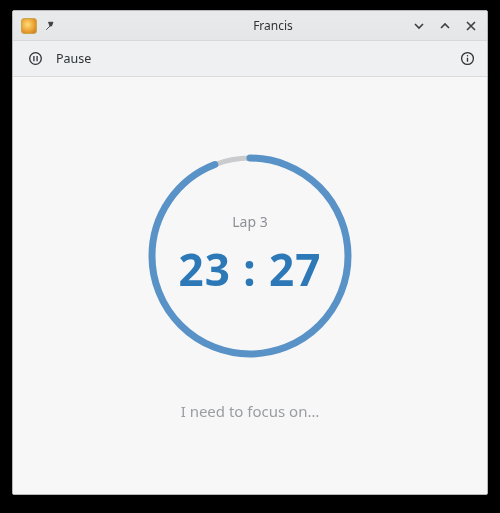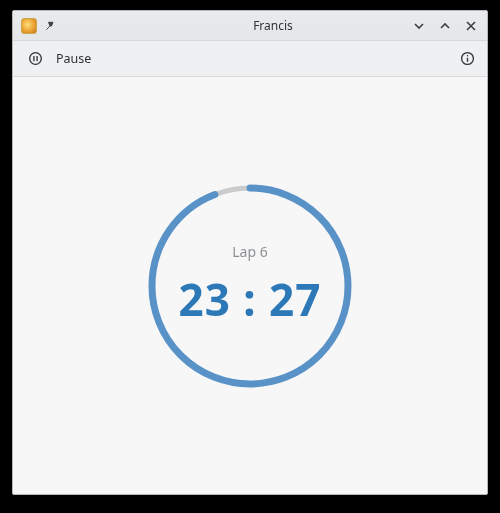--- a/index.html
+++ b/index.html
@@ -112,20 +112,21 @@
       </div>
     </div>
 
     <div class="body">
       <div class="ring-wrap">
         <svg class="ring" viewBox="0 0 210 210">
           <circle class="ring-track" cx="105" cy="105" r="98"></circle>
           <circle class="ring-prog" id="ring-prog" cx="105" cy="105" r="98" stroke-dasharray="615.75" stroke-dashoffset="36.95"></circle>
         </svg>
         <div class="labels">
-          <div class="lap">Lap 6</div>
+          <div class="lap">Lap 3</div>
           <div class="time"><span>23 : 27</span></div>
         </div>
       </div>
+      <div class="focus-text">I need to focus on…</div>
     </div>
 
   </div>
 </div>
 
 </body></html>

